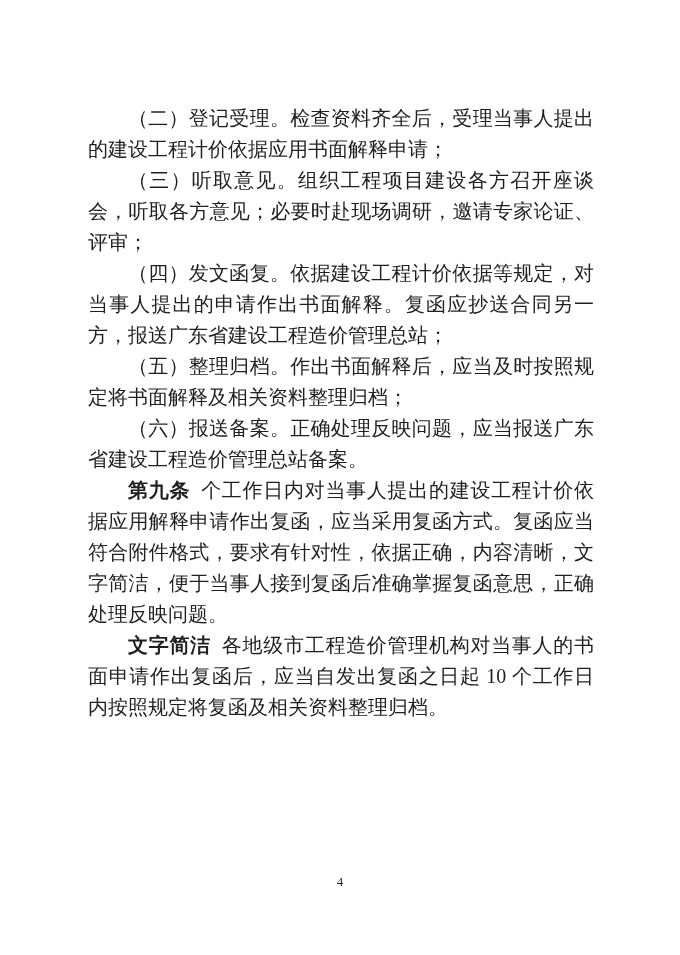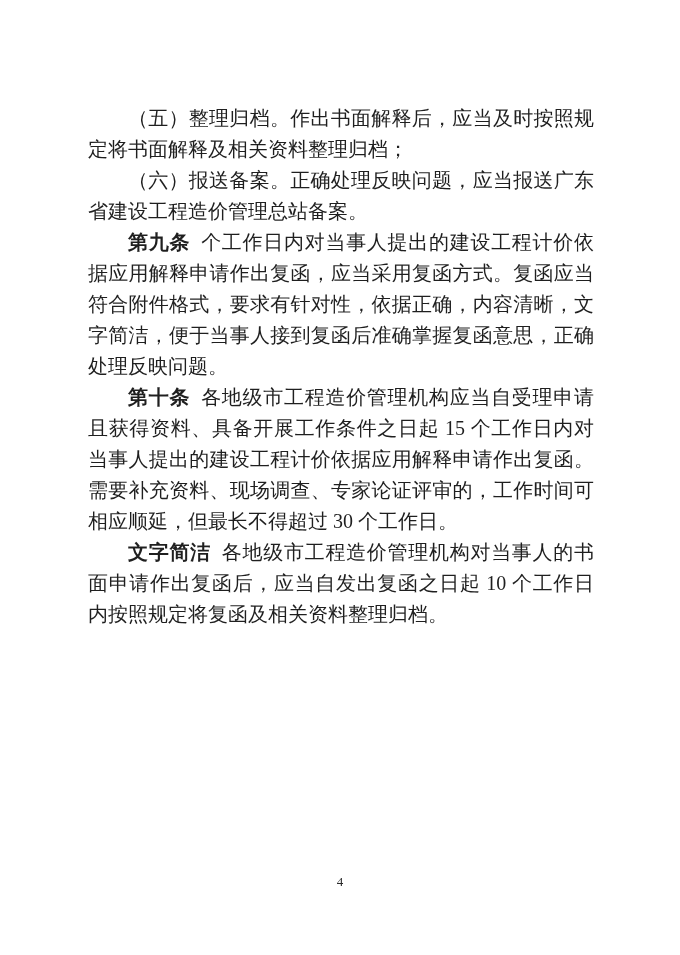--- a/index.html
+++ b/index.html
@@ -44,20 +44,22 @@
     text-align: center;
     font-size: 13px;
     color: #2a2a2a;
   }
 </style>
 </head>
 <body>
 
 <div class="page">
   <div class="content">
+    <p class="para"><span class="lead"></span><span>（二）登记受理。检查资料齐全后，受理当事人提出的建设工程计价依据应用书面解释申请；</span></p>
+    <p class="para"><span class="lead"></span><span>（三）听取意见。组织工程项目建设各方召开座谈会，听取各方意见；必要时赴现场调研，邀请专家论证、评审；</span></p>
+    <p class="para"><span class="lead"></span><span>（四）发文函复。依据建设工程计价依据等规定，对当事人提出的申请作出书面解释。复函应抄送合同另一方，报送广东省建设工程造价管理总站；</span></p>
     <p class="para"><span class="lead"></span><span>（五）整理归档。作出书面解释后，应当及时按照规定将书面解释及相关资料整理归档；</span></p>
     <p class="para"><span class="lead"></span><span>（六）报送备案。正确处理反映问题，应当报送广东省建设工程造价管理总站备案。</span></p>
     <p class="para"><span class="lead">第九条</span><span>个工作日内对当事人提出的建设工程计价依据应用解释申请作出复函，应当采用复函方式。复函应当符合附件格式，要求有针对性，依据正确，内容清晰，文字简洁，便于当事人接到复函后准确掌握复函意思，正确处理反映问题。</span></p>
-    <p class="para"><span class="lead">第十条</span><span>各地级市工程造价管理机构应当自受理申请且获得资料、具备开展工作条件之日起 15 个工作日内对当事人提出的建设工程计价依据应用解释申请作出复函。需要补充资料、现场调查、专家论证评审的，工作时间可相应顺延，但最长不得超过 30 个工作日。</span></p>
     <p class="para"><span class="lead">文字简洁</span><span>各地级市工程造价管理机构对当事人的书面申请作出复函后，应当自发出复函之日起 10 个工作日内按照规定将复函及相关资料整理归档。</span></p>
   </div>
   <div class="page-num">4</div>
 </div>
 
 </body></html>

